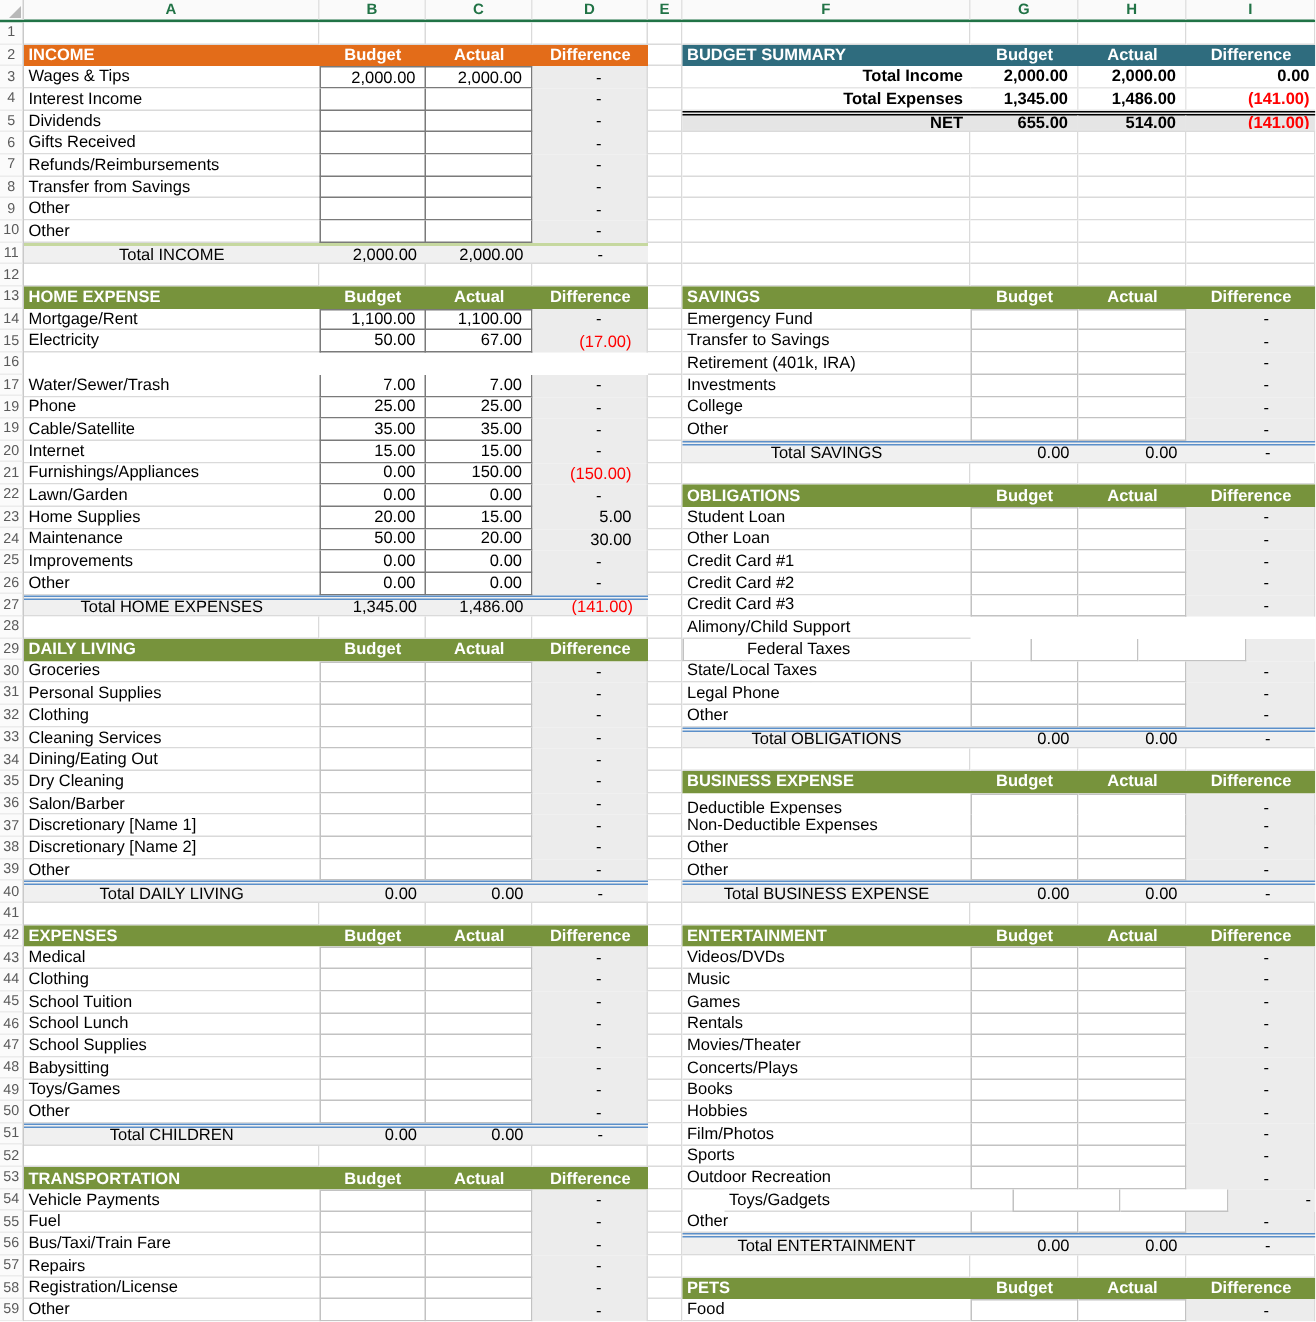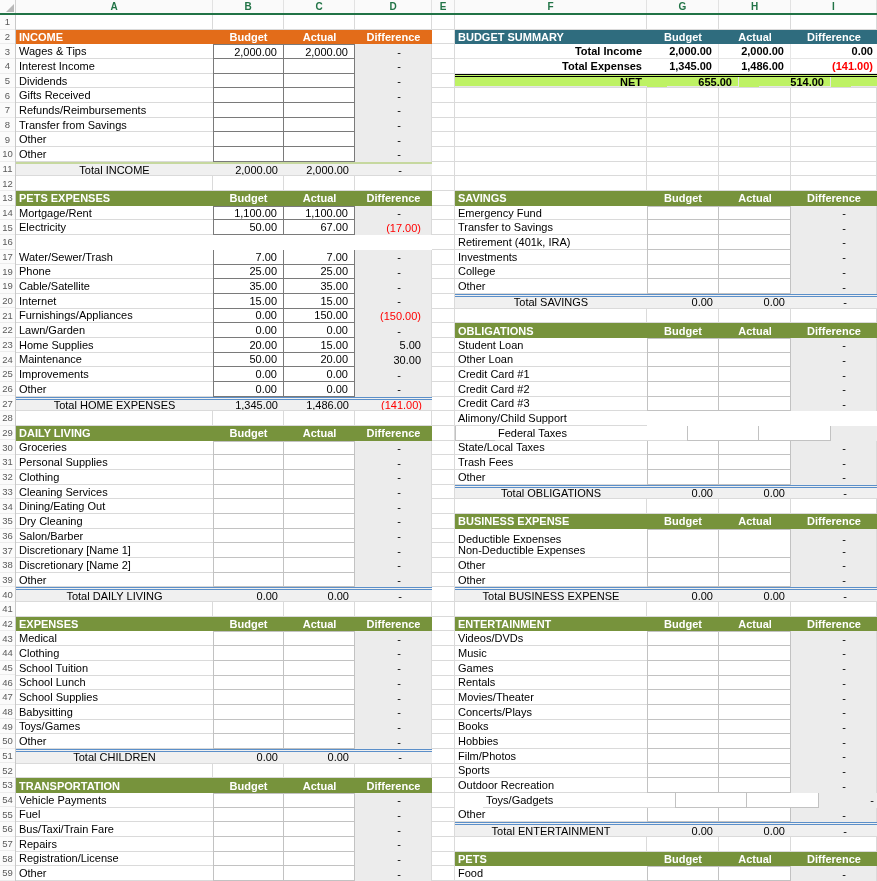--- a/index.html
+++ b/index.html
@@ -42,21 +42,21 @@
   .bt-green{border-top:2px solid #c6d89f;}
   .bt-black{border-top:3px double #000;}
   .tlab{justify-content:center;}
   .tval{justify-content:flex-end;padding-right:6px;}
   .tdif{justify-content:flex-end;padding-right:10px;}
   .tdif.dash{padding-right:30px;}
   
   .slab{font-weight:bold;justify-content:flex-end;padding-right:5px;border-bottom:1px solid #e6e6e6;background:transparent;}
   .sval{font-weight:bold;justify-content:flex-end;padding-right:6px;border-right:1px solid #e6e6e6;border-bottom:1px solid #e6e6e6;}
   .sdif{font-weight:bold;justify-content:flex-end;padding-right:4px;border-bottom:1px solid #e6e6e6;}
-  .netrow{background:#bef264;gap:20px;}
+  .netrow{background:#e5e5e5;}
 </style>
 </head>
 <body>
 
 <div class="sheet">
   <div class="colhdr">
     <div class="corner">
       <div class="tri"></div>
     </div>
   <div class="c hcell" style="width: 197px;">A</div>
@@ -197,21 +197,21 @@
         <div class="c tval" style="width: 71px;">2,000.00</div>
         <div class="c tdif dash" style="width: 77px;">-</div>
       </div>
       <div class="r" style="left: 0px; top: 161.458px; height: 14.678px; width: 416px;">
         <div class="c gc" style="width: 197px;"></div>
         <div class="c gc" style="width: 71px;"></div>
         <div class="c gc" style="width: 71px;"></div>
         <div class="c gc" style="width: 77px;"></div>
       </div>
       <div class="r" style="left: 0px; top: 176.136px; height: 14.678px; width: 416px; background: rgb(119, 147, 60);">
-        <div class="c ht" style="width: 197px;">PETS EXPENSES</div>
+        <div class="c ht" style="width: 197px;">HOME EXPENSE</div>
         <div class="c hc" style="width: 71px;">Budget</div>
         <div class="c hc" style="width: 71px;">Actual</div>
         <div class="c hc" style="width: 77px;">Difference</div>
       </div>
       <div class="r" style="left: 0px; top: 190.814px; height: 14.678px; width: 416px; --box: #7a7a7a;">
         <div class="c lab" style="width: 197px;">Mortgage/Rent</div>
         <div class="c in lft topb" style="width: 71px;">1,100.00</div>
         <div class="c in topb" style="width: 71px;">1,100.00</div>
         <div class="c dif dash" style="width: 77px;">-</div>
       </div>
@@ -712,21 +712,21 @@
         <div class="c in" style="width: 72px;"></div>
         <div class="c dif dash" style="width: 86px;">-</div>
       </div>
       <div class="r" style="left: 439px; top: 425.662px; height: 14.678px; width: 422px; --box: #c2c2c2;">
         <div class="c lab" style="width: 192px;">State/Local Taxes</div>
         <div class="c in lft" style="width: 72px;"></div>
         <div class="c in" style="width: 72px;"></div>
         <div class="c dif dash" style="width: 86px;">-</div>
       </div>
       <div class="r" style="left: 439px; top: 440.34px; height: 14.678px; width: 422px; --box: #c2c2c2;">
-        <div class="c lab" style="width: 192px;">Trash Fees</div>
+        <div class="c lab" style="width: 192px;">Legal Phone</div>
         <div class="c in lft" style="width: 72px;"></div>
         <div class="c in" style="width: 72px;"></div>
         <div class="c dif dash" style="width: 86px;">-</div>
       </div>
       <div class="r" style="left: 439px; top: 455.018px; height: 14.678px; width: 422px; --box: #c2c2c2;">
         <div class="c lab" style="width: 192px;">Other</div>
         <div class="c in lft" style="width: 72px;"></div>
         <div class="c in" style="width: 72px;"></div>
         <div class="c dif dash" style="width: 86px;">-</div>
       </div>

